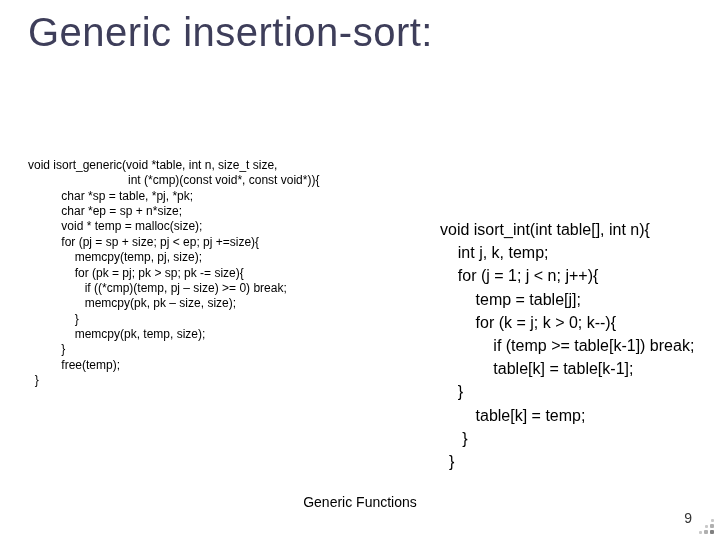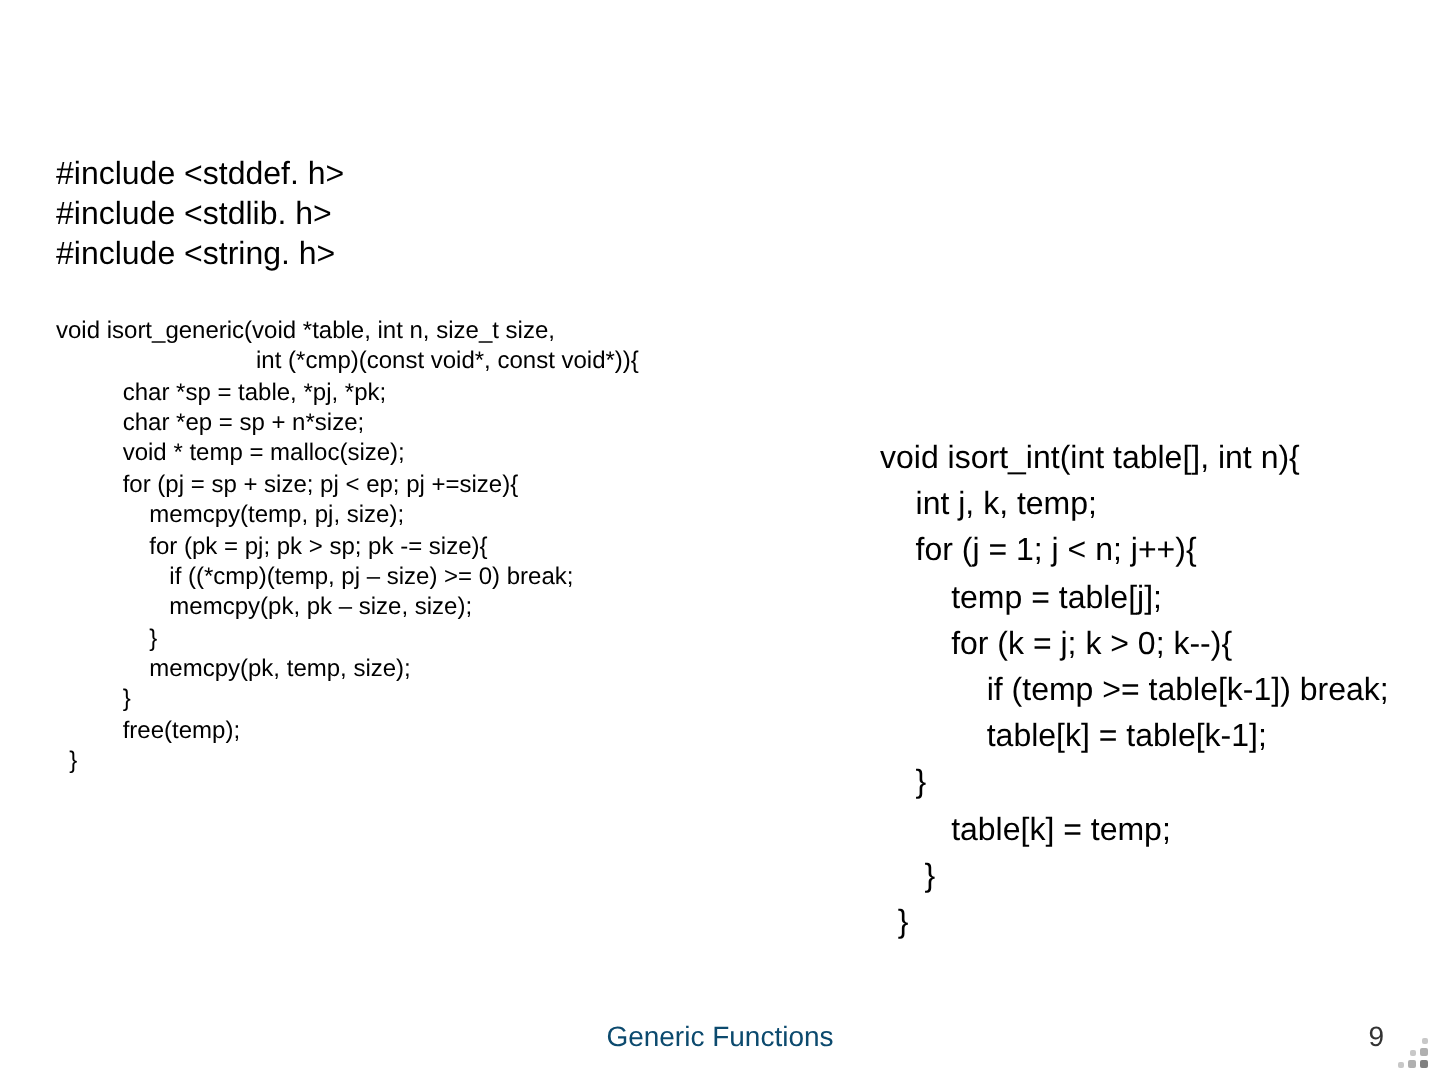--- a/index.html
+++ b/index.html
@@ -49,26 +49,26 @@
     position: absolute;
     top: 218px;
     left: 440px;
     font-size: 16px;
     line-height: 1.45;
     color: #000;
     white-space: pre;
   }
   .footer-center {
     position: absolute;
-    bottom: 14px;
+    bottom: 30px;
     left: 0;
     right: 0;
     text-align: center;
     font-size: 14px;
-    color: #0c4a6e;
+    color: #000000;
   }
   .footer-right {
     position: absolute;
     bottom: 14px;
     right: 28px;
     font-size: 14px;
     color: #333;
   }
   .corner-dots {
     position: absolute;
@@ -81,24 +81,22 @@
     position: absolute;
     border-radius: 1px;
     background: #b0b0b0;
   }
 </style>
 </head>
 <body>
 
 <div class="slide">
 
+  <div class="title">Generic insertion-sort:</div>
 
-  <div class="includes">#include &lt;stddef. h&gt;
-#include &lt;stdlib. h&gt;
-#include &lt;string. h&gt;</div>
 
   <div class="main-code">void isort_generic(void *table, int n, size_t size,
                               int (*cmp)(const void*, const void*)){
           char *sp = table, *pj, *pk;
           char *ep = sp + n*size;
           void * temp = malloc(size);
           for (pj = sp + size; pj &lt; ep; pj +=size){
               memcpy(temp, pj, size);
               for (pk = pj; pk &gt; sp; pk -= size){
                  if ((*cmp)(temp, pj – size) &gt;= 0) break;

